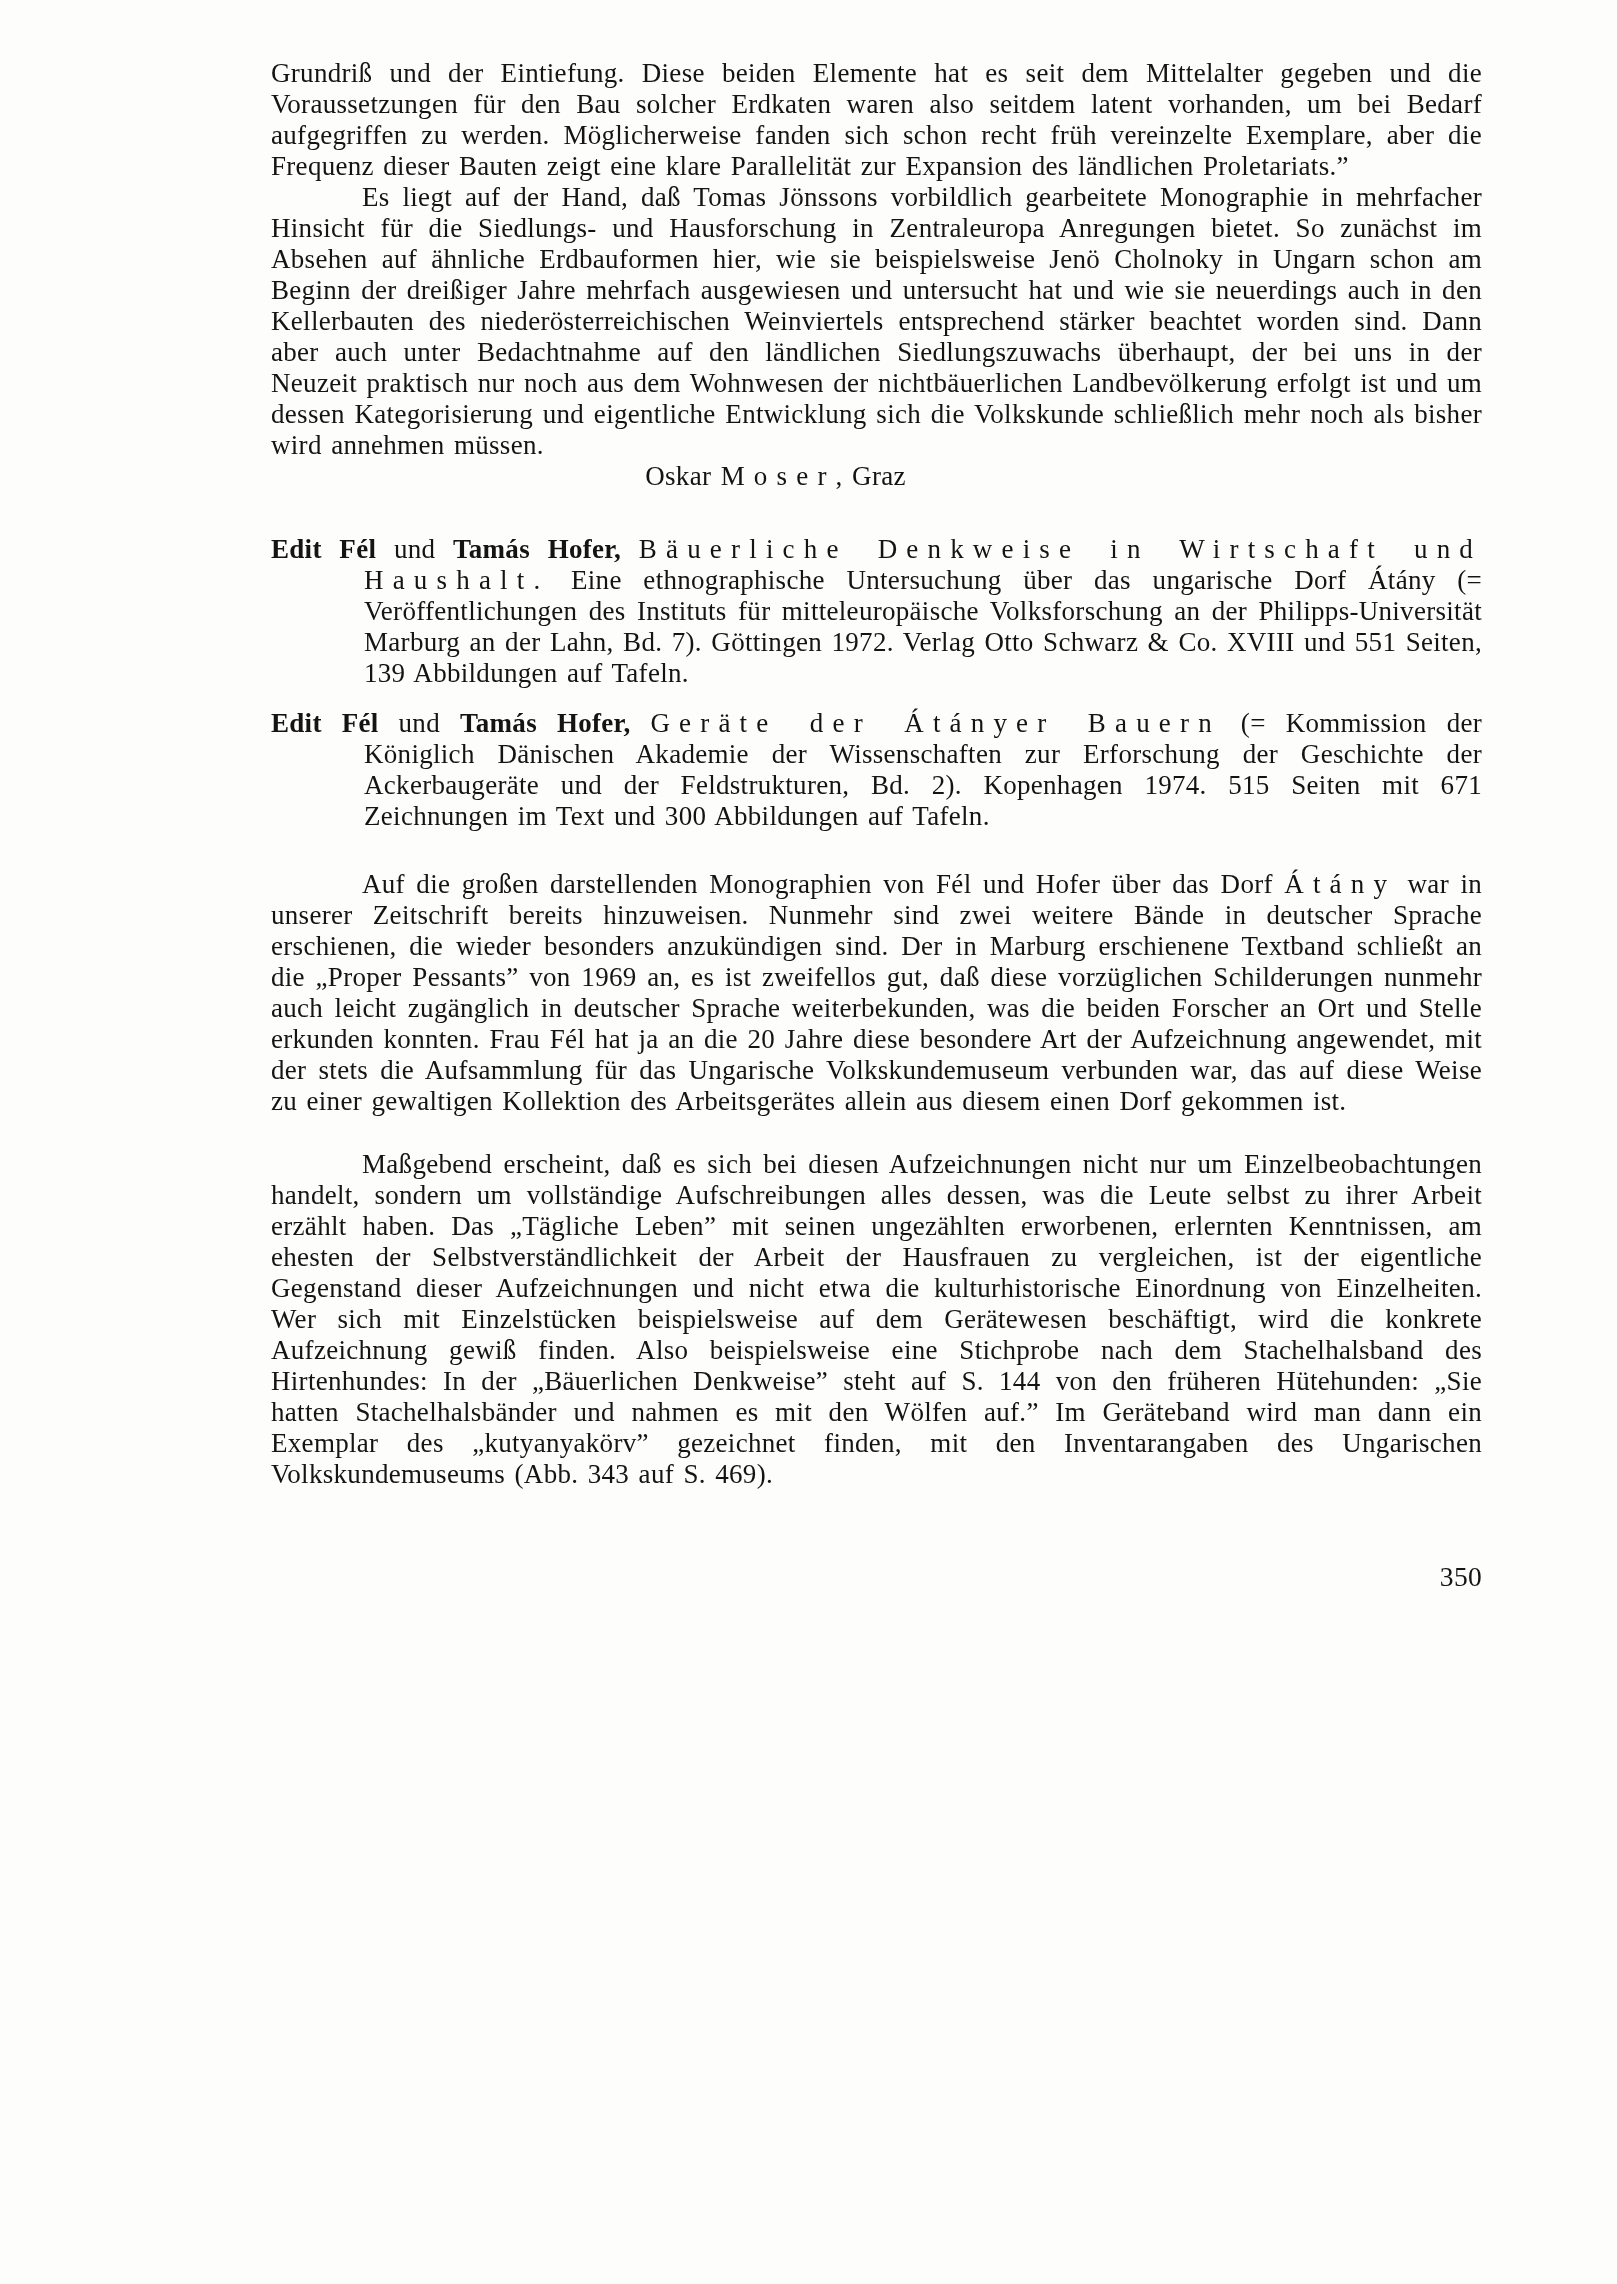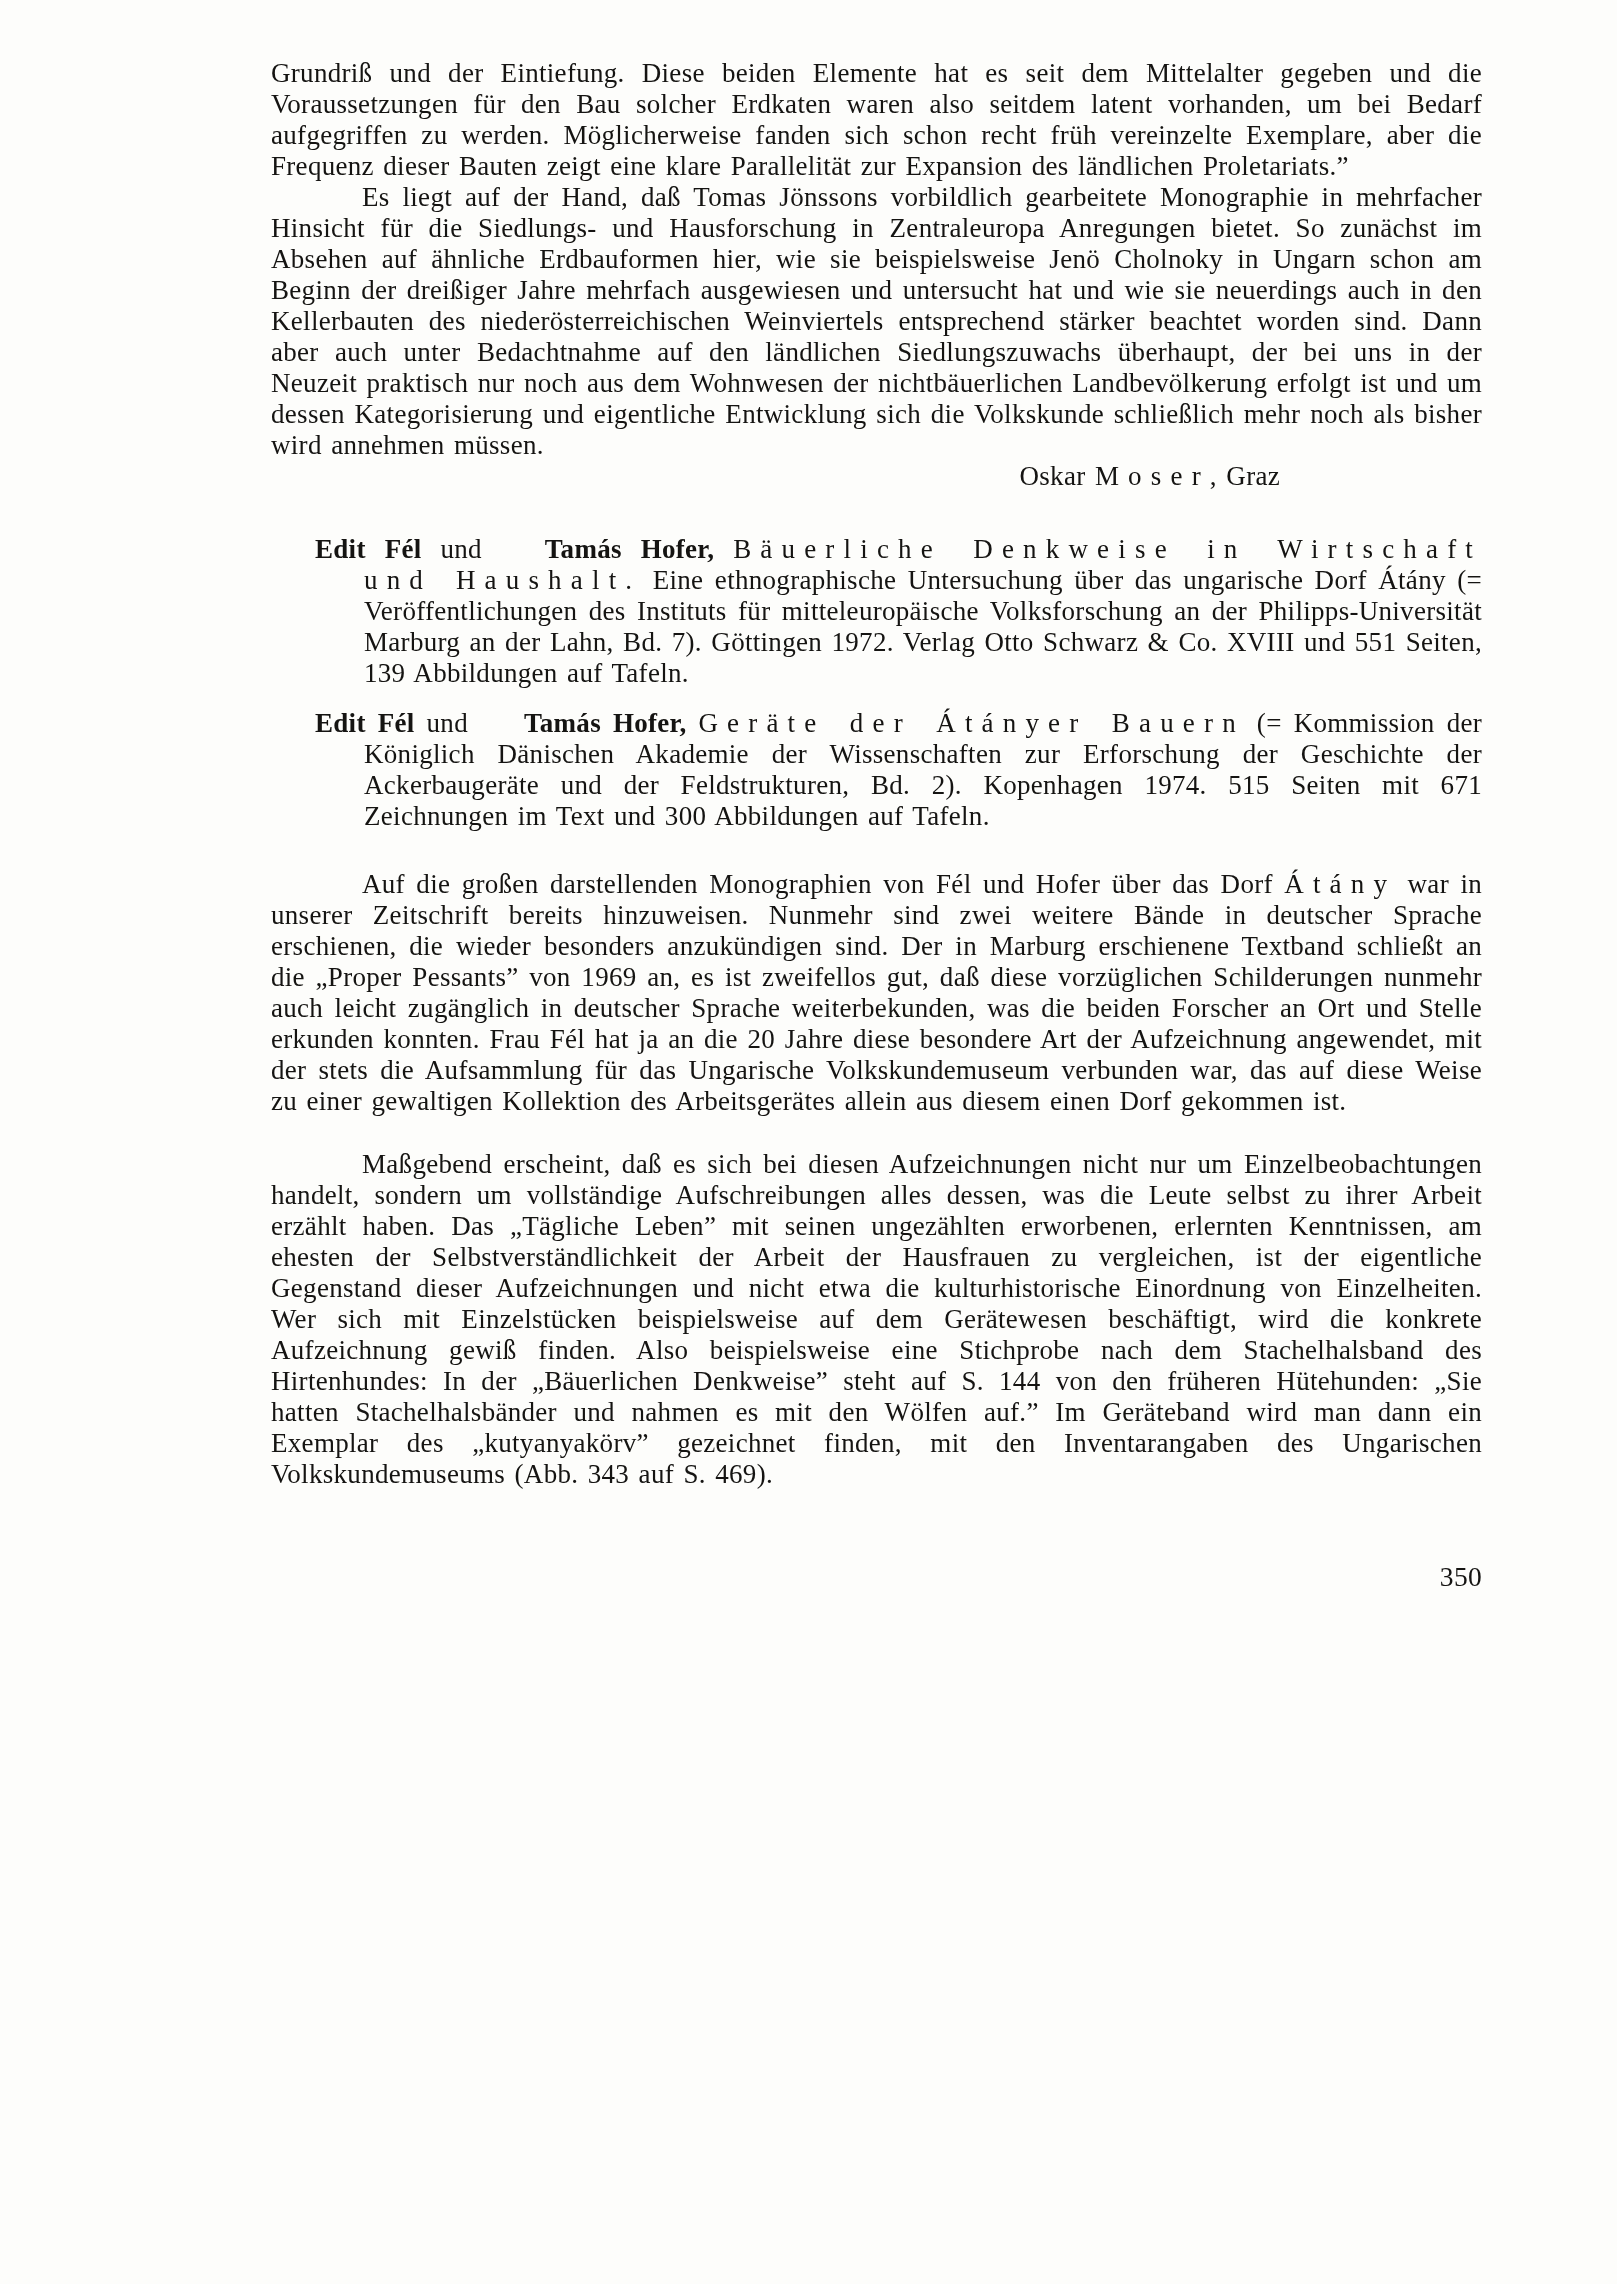--- a/index.html
+++ b/index.html
@@ -32,41 +32,41 @@
   .para {
     margin: 0;
     text-indent: 91px;
   }
   .para.noindent {
     text-indent: 0;
   }
   .signature {
     margin: 0;
     text-indent: 0;
-    text-align: right;
+    text-align: center;
     padding-right: 202px;
   }
   .bib {
     margin: 0;
     padding-left: 93px;
     text-indent: -93px;
     text-align: justify;
   }
   .bib.gap-large { margin-top: 42px; }
   .bib.gap-small { margin-top: 19.4px; }
   .para.gap-medium { margin-top: 37px; }
   .para.gap-normal { margin-top: 32px; }
   .pagenum {
     margin: 71px 0 0 0;
     text-indent: 0;
     text-align: right;
     font-size: 27.5px;
   }
   .run-n { font-weight: normal; }
-  .run-b { font-weight: bold; margin-left: 44px; }
+  .run-b { font-weight: bold; }
   .run-sp { letter-spacing: 0.34em; word-spacing: 0.22em; }
 </style>
 </head>
 <body>
 
 <div class="scan-page">
   <div class="text-column">
 
     <p class="para noindent"><span class="run-n">Grundriß und der Eintiefung. Diese beiden Elemente hat es seit dem Mittelalter gegeben und die Voraussetzungen für den Bau solcher Erdkaten waren also seitdem latent vorhanden, um bei Bedarf aufgegriffen zu werden. Möglicherweise fanden sich schon recht früh vereinzelte Exemplare, aber die Frequenz dieser Bauten zeigt eine klare Parallelität zur Expansion des ländlichen Proletariats.”</span></p>
 

